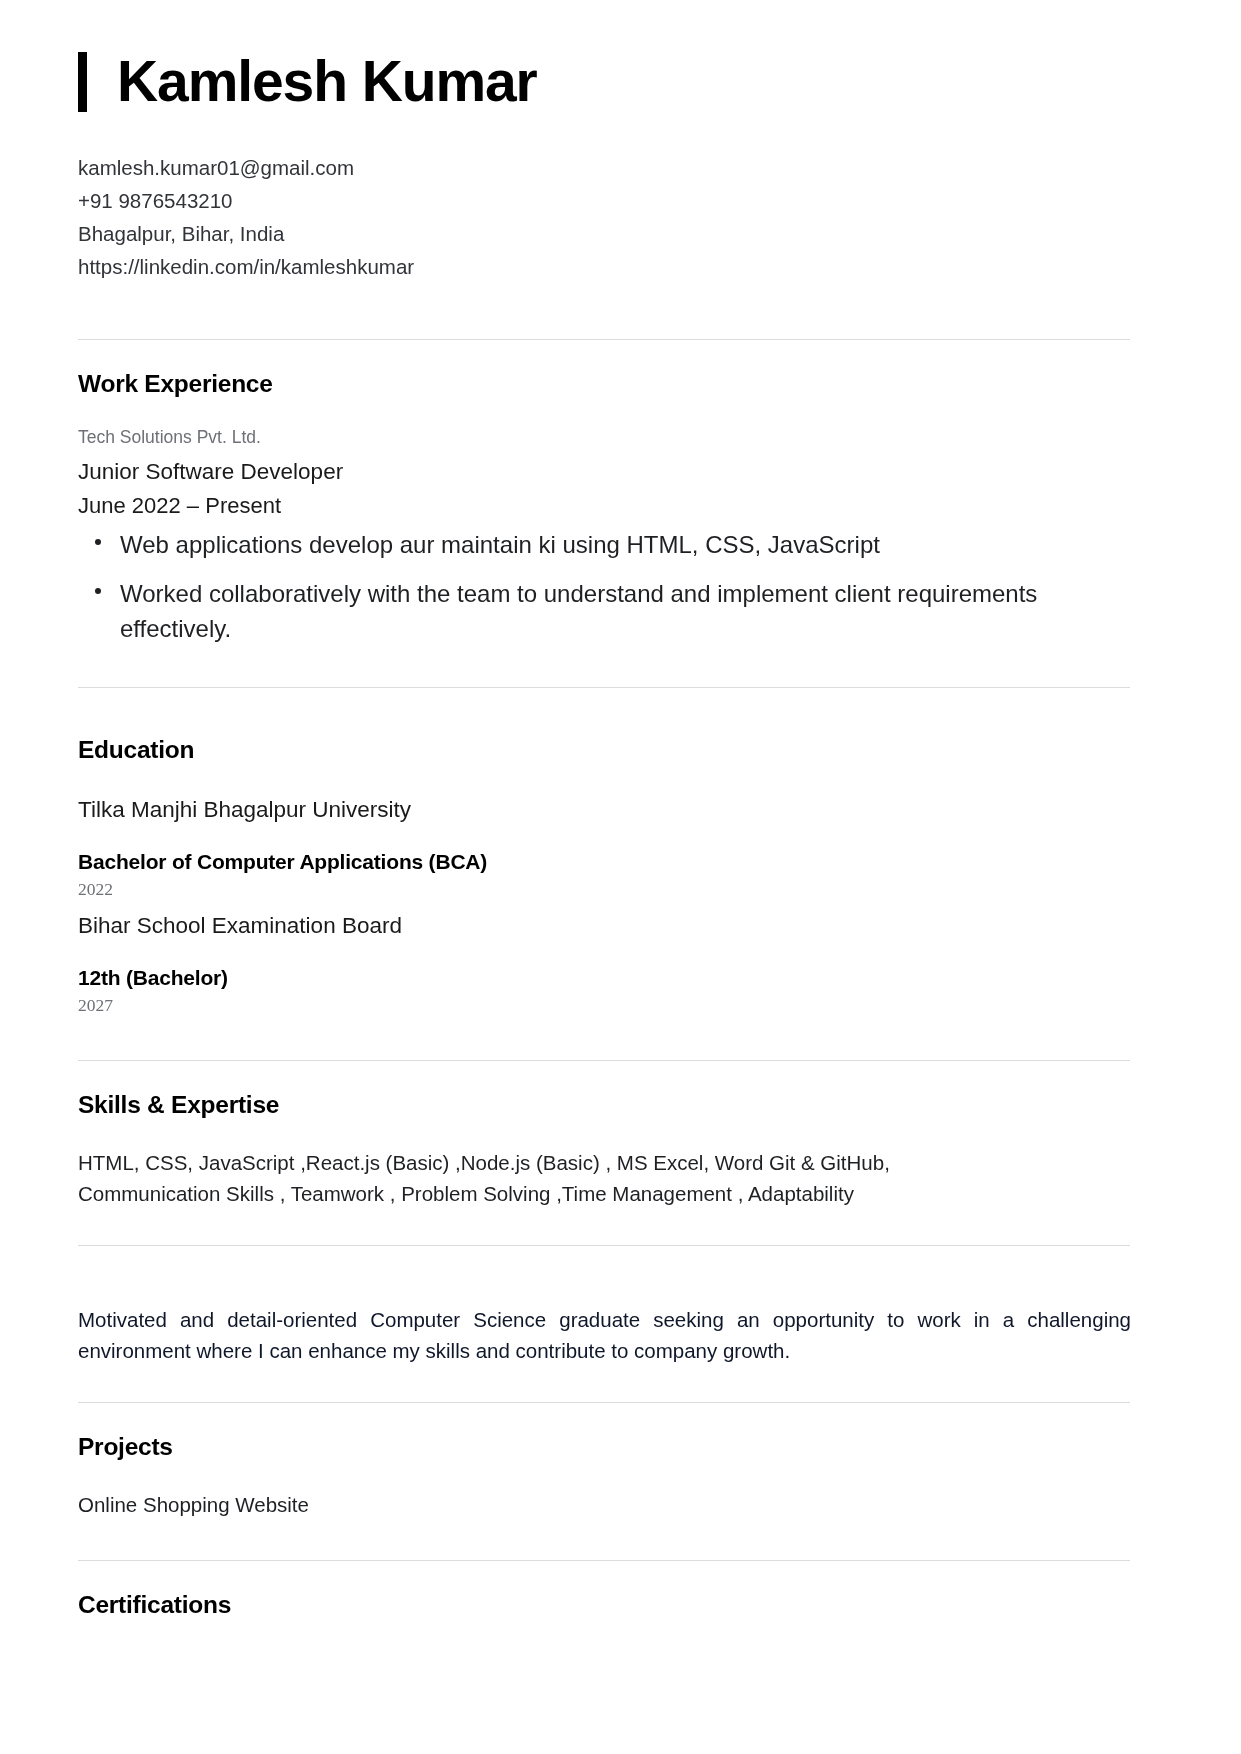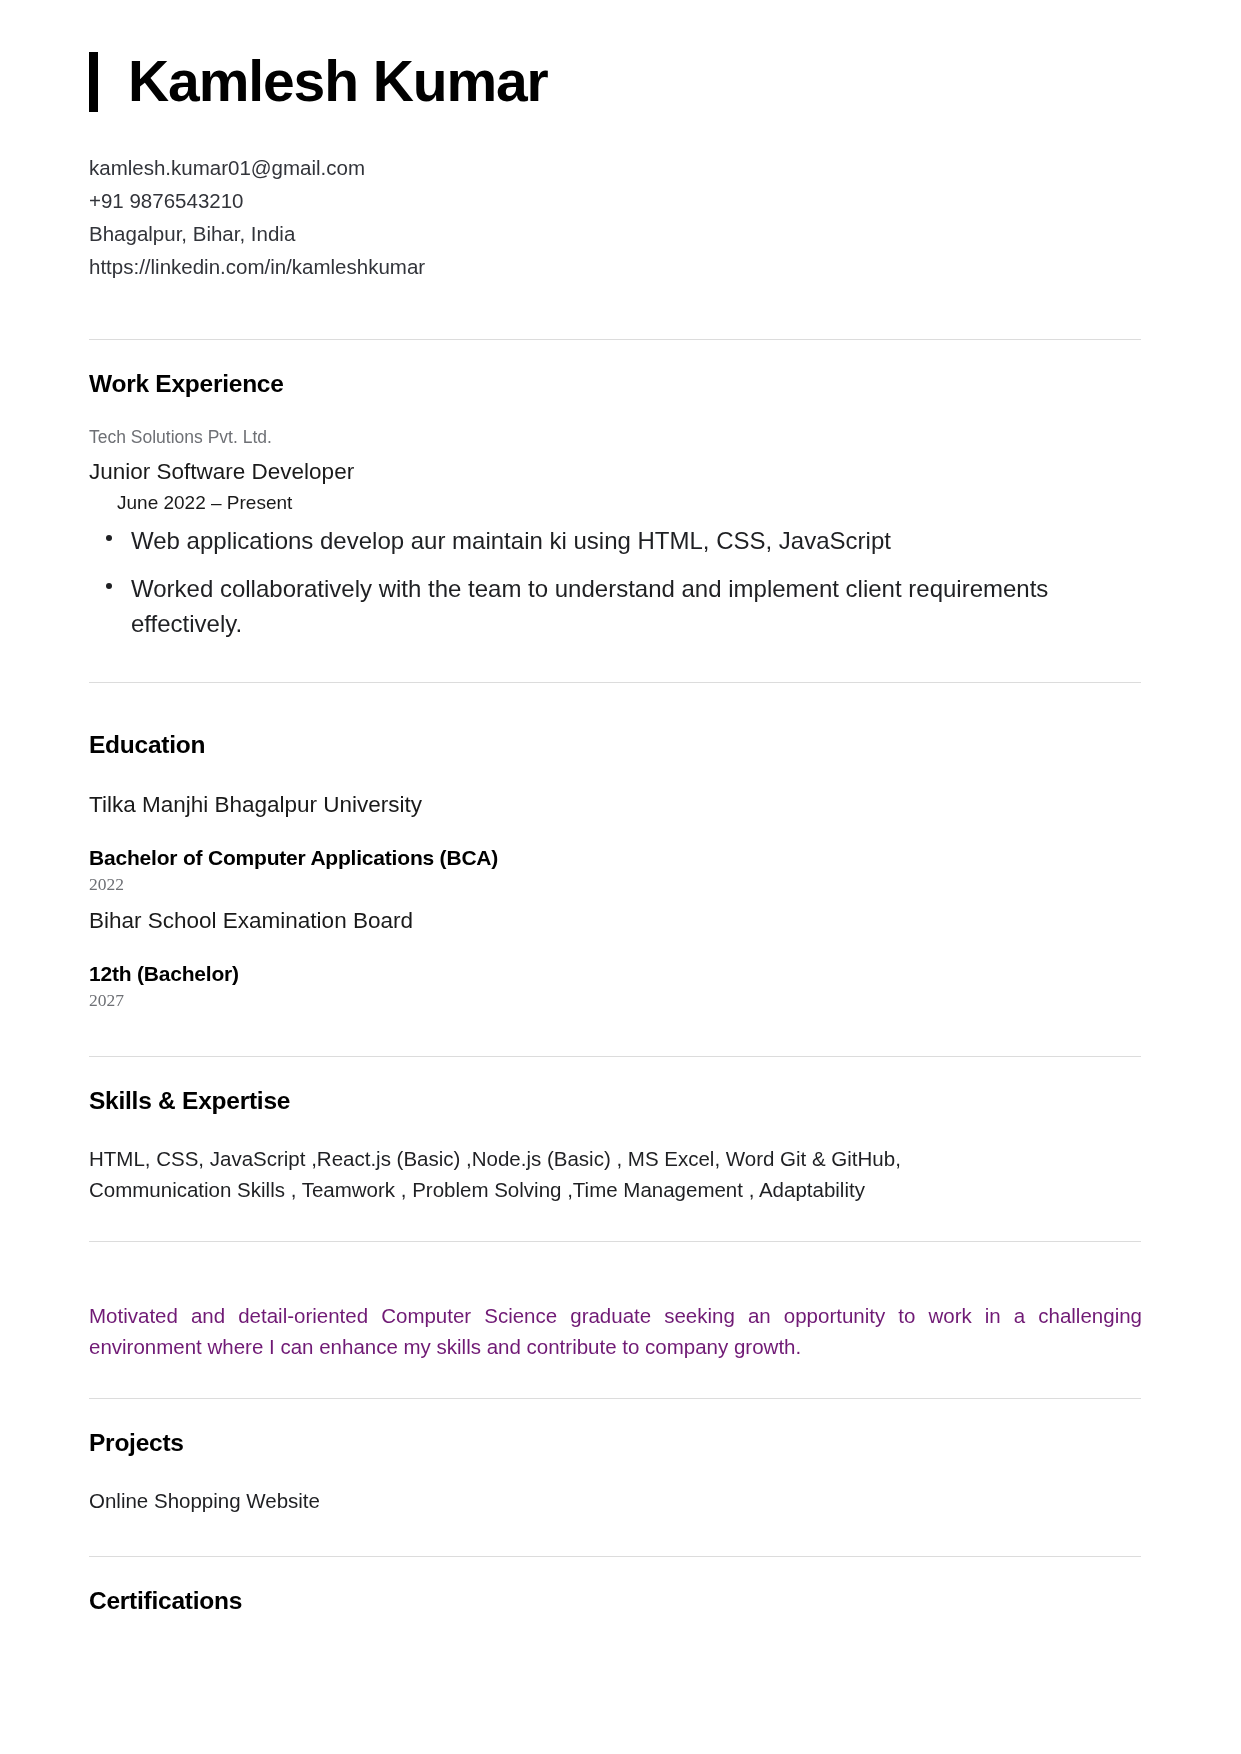--- a/index.html
+++ b/index.html
@@ -15,21 +15,21 @@
   .page {
     position: relative;
     width: 1241px;
     height: 1754px;
     background: #ffffff;
     overflow: hidden;
     box-sizing: border-box;
   }
   .content {
     position: absolute;
-    left: 89px;
+    left: 78px;
     top: 0;
     width: 1053px;
   }
 
   
   .header {
     padding-top: 52px;
     display: flex;
     align-items: stretch;
   }
@@ -83,24 +83,23 @@
     font-size: 17.5px;
     color: #6e7075;
     line-height: 1.3;
   }
   .role {
     font-size: 22.5px;
     color: #1a1a1a;
     line-height: 1.52;
   }
   .dates {
-    font-size: 19px;
+    font-size: 22px;
     color: #1a1a1a;
     line-height: 1.52;
-    margin-left: 28px;
   }
   ul.bullets {
     list-style: none;
     margin: 6px 0 0 0;
     padding: 0;
   }
   ul.bullets li {
     position: relative;
     padding-left: 42px;
     font-size: 24px;
@@ -135,21 +134,21 @@
     font-size: 17.5px;
     color: #6e7075;
     line-height: 1.45;
     font-family: Liberation Serif, serif;
   }
 
   
   .body-text {
     font-size: 20.5px;
     line-height: 31px;
-    color: #701a75;
+    color: #0f172a;
   }
   .justify { text-align: justify; }
   .plain-line {
     font-size: 20.5px;
     line-height: 31px;
     color: #1f2023;
   }
 </style>
 </head>
 <body>

